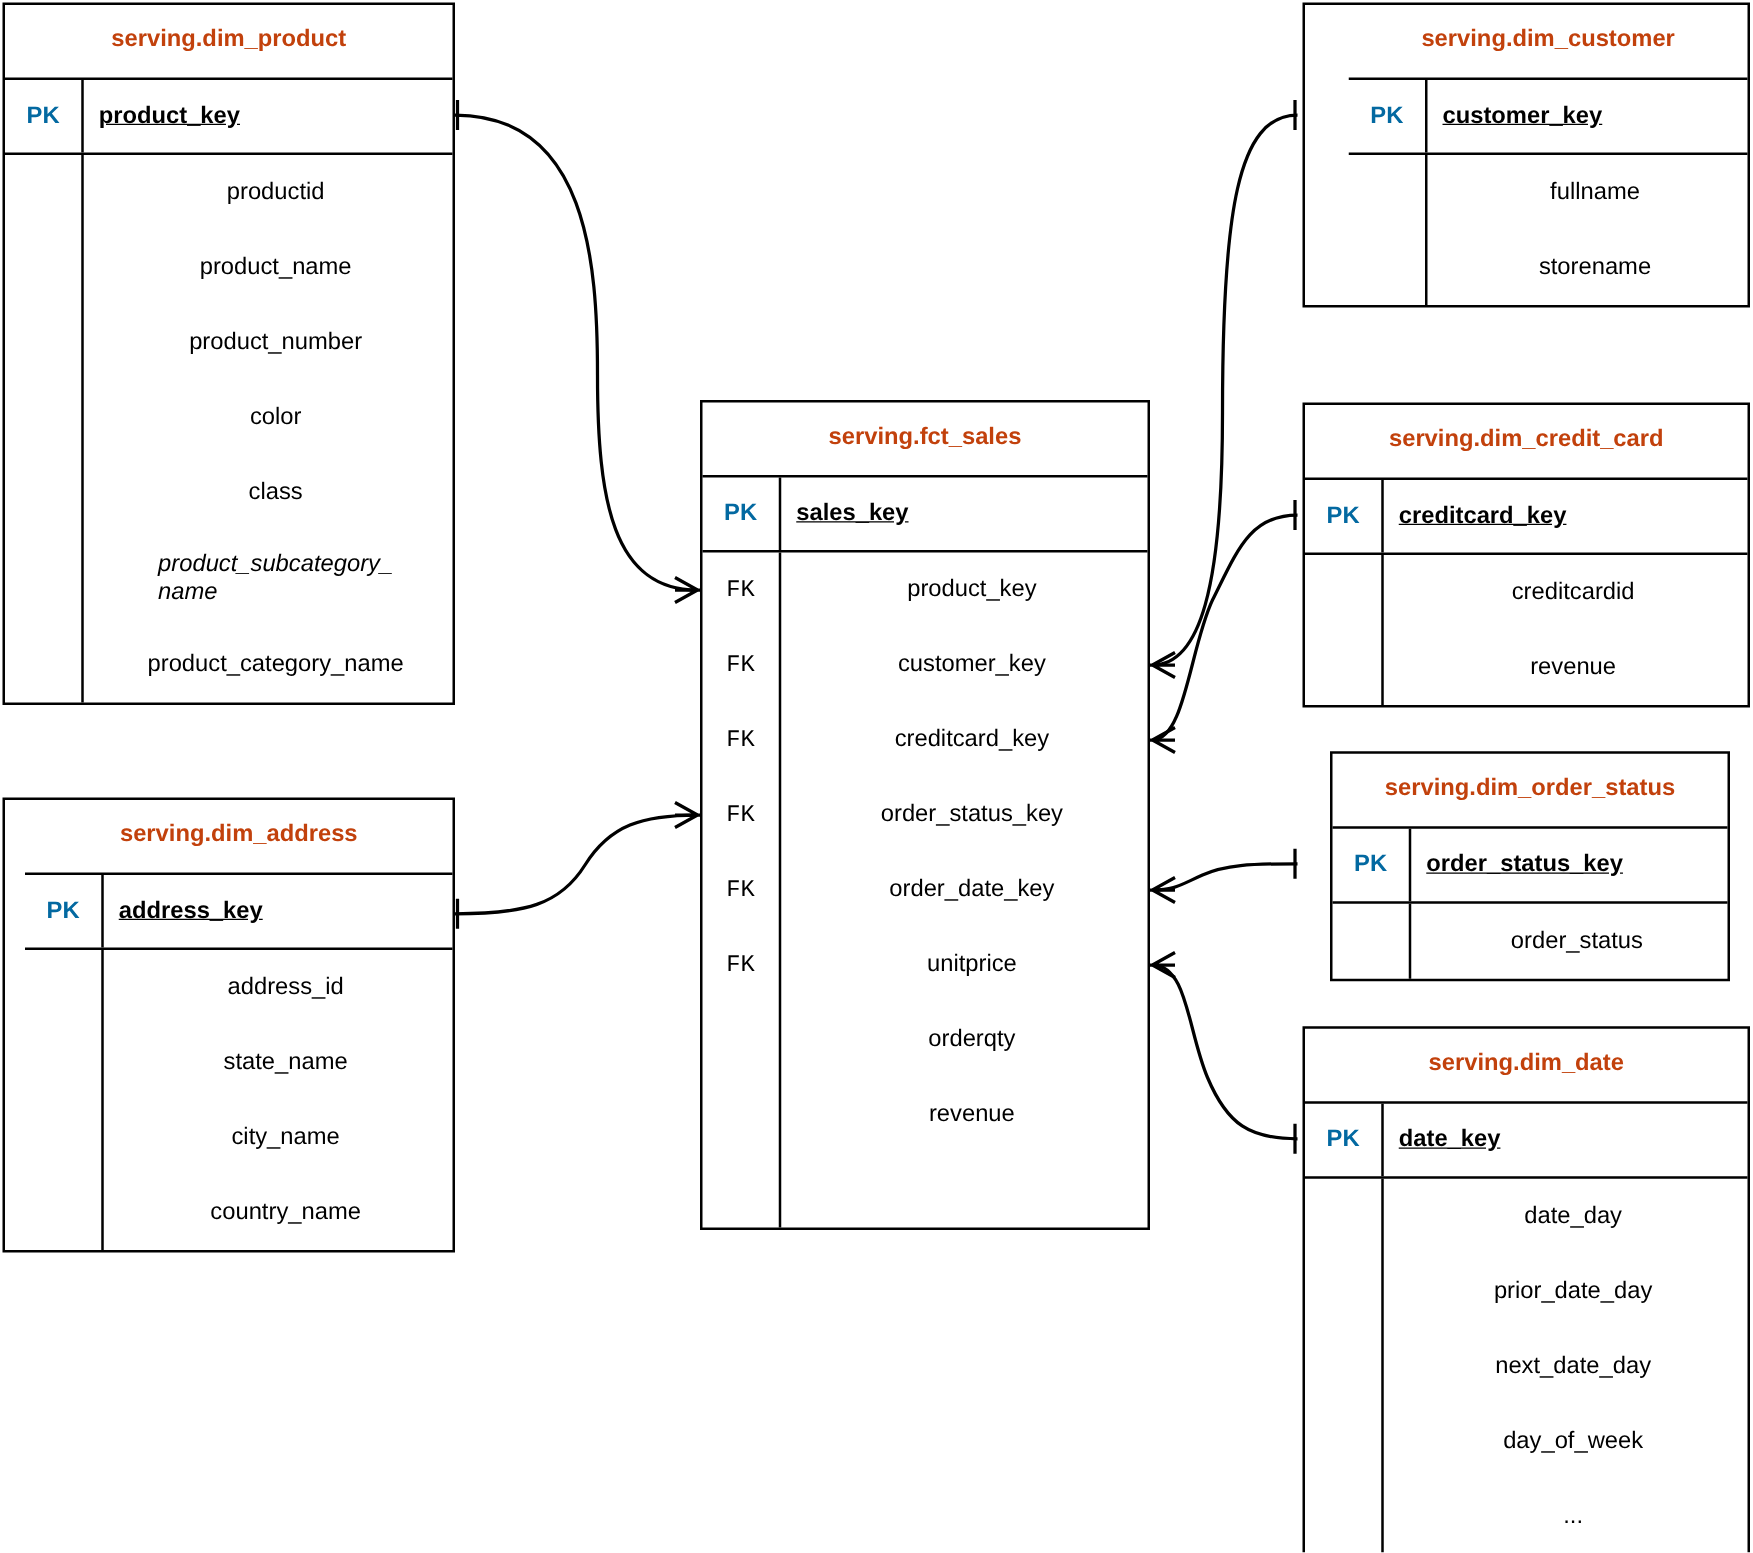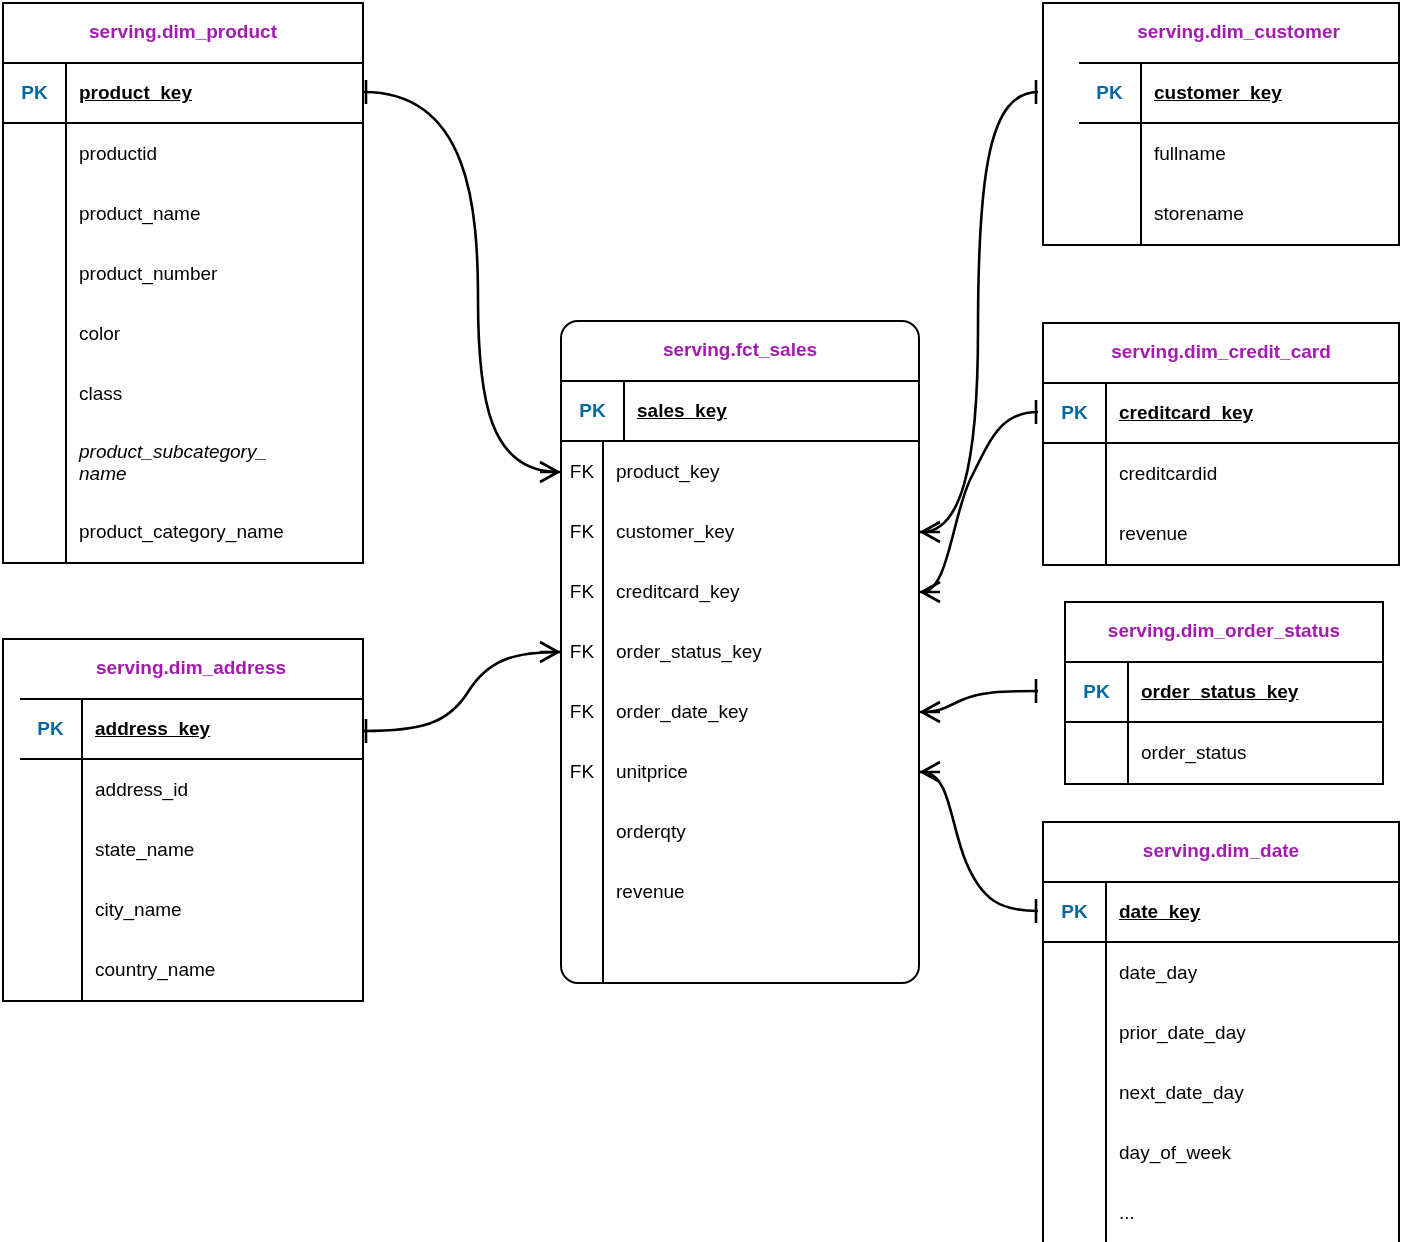--- a/index.html
+++ b/index.html
@@ -29,21 +29,21 @@
     border: 2px solid #000000;
     background: #ffffff;
   }
   .ent-title {
     box-sizing: border-box;
     height: 60px;
     line-height: 56px;
     text-align: center;
     font-weight: bold;
     font-size: 19px;
-    color: #a21caf;
+    color: #c2410c;
     border-bottom: 2px solid #000000;
     white-space: nowrap;
   }
   .ent-row {
     display: flex;
     box-sizing: border-box;
     height: 60px;
     align-items: center;
   }
   .ent-row.pkrow {
@@ -84,20 +84,21 @@
     display: flex;
   }
   .body-tagcol {
     width: 61px;
     min-width: 61px;
   }
   .body-fields {
     flex: 1;
     display: flex;
     flex-direction: column;
+    align-items: center;
   }
   .fld {
     box-sizing: border-box;
     height: 60px;
     display: flex;
     align-items: center;
     padding-left: 12px;
     font-size: 19px;
     color: #000000;
     line-height: 1.16;
@@ -106,25 +107,26 @@
     height: 78px;
     align-items: center;
   }
   .fkcol {
     display: flex;
     flex-direction: column;
   }
   .fkcell {
     box-sizing: border-box;
     height: 60px;
-    width: 40px;
+    width: 61px;
     display: flex;
     align-items: center;
     justify-content: center;
     font-size: 19px;
+    font-family: Liberation Mono, monospace;
   }
 </style>
 </head>
 <body>
 
 <div id="canvas">
 
   <svg id="links" viewBox="0 0 1402 1242" width="1402" height="1242">
     <g fill="none" stroke="#000000" stroke-width="2.6" stroke-linecap="butt">
 
@@ -190,21 +192,21 @@
       <div class="r-sep"></div>
       <div class="body-fields">
         <div class="fld">address_id</div>
         <div class="fld">state_name</div>
         <div class="fld">city_name</div>
         <div class="fld">country_name</div>
       </div>
     </div>
   </div>
 
-  <div class="entity" style="left:560px; top:320px; width:360px;border-radius:18px;">
+  <div class="entity" style="left:560px; top:320px; width:360px;">
     <div class="ent-title">serving.fct_sales</div>
     <div class="ent-row pkrow">
       <div class="r-tag bold">PK</div>
       <div class="r-sep"></div>
       <div class="r-key">sales_key</div>
     </div>
     <div class="ent-body">
       <div class="fkcol">
         <div class="fkcell">FK</div>
         <div class="fkcell">FK</div>

